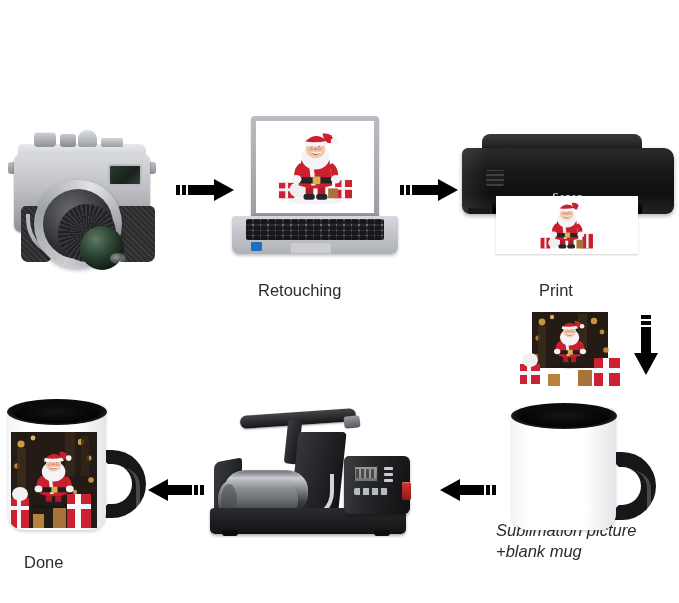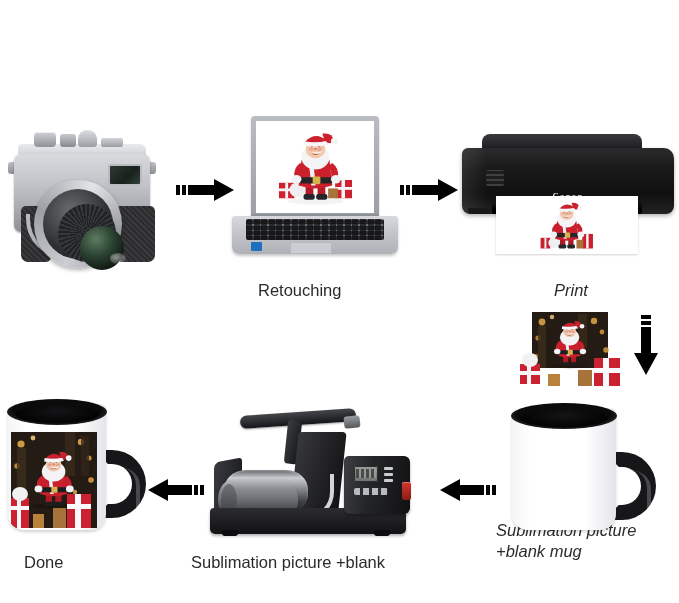--- a/index.html
+++ b/index.html
@@ -531,21 +531,21 @@
             <path d="M50 33 q10 4 20 0 q-6 7 -20 0z" fill="#fbfbfd"></path>
             <path d="M45 20 q15 -16 31 -2 q-4 4 -15 4 q-11 0 -16 -2z" fill="#c9202e"></path>
             <path d="M44 19 q16 3 33 -1 l1 6 q-17 4 -35 1z" fill="#f6f6f8"></path>
             <path d="M70 8 q14 -2 16 10 q-3 5 -9 3 q-6 -5 -7 -13z" fill="#c9202e"></path>
             <circle cx="87" cy="19" r="5" fill="#f6f6f8"></circle>
           </g>
         </svg>
       </div>
     </div>
   </div>
-  <div class="label" style="left:554px; top:280px;font-style:italic;">Print</div>
+  <div class="label" style="left:539px; top:280px;">Print</div>
 
   <div class="arrow" style="left:633px; top:315px;">
     <svg width="26" height="62" viewBox="0 0 26 62">
       <rect x="8" y="0" width="10" height="4" fill="#000"></rect>
       <rect x="8" y="6" width="10" height="4" fill="#000"></rect>
       <rect x="8" y="12" width="10" height="28" fill="#000"></rect>
       <polygon points="1,38 25,38 13,60" fill="#000"></polygon>
     </svg>
   </div>
 
@@ -638,21 +638,20 @@
     <div class="pz pz-foot2"></div>
     <div class="pz pz-ctrl"></div>
     <div class="pz pz-lcd"></div>
     <div class="pz pz-lcd-seg"></div>
     <div class="pz pz-led1"></div>
     <div class="pz pz-led2"></div>
     <div class="pz pz-led3"></div>
     <div class="pz pz-btns"></div>
     <div class="pz pz-switch"></div>
   </div>
-  <div class="label" style="left:191px; top:552px;">Sublimation picture +blank</div>
 
   <div class="arrow" style="left:144px; top:478px;">
     <svg width="62" height="24" viewBox="0 0 62 24">
       <polygon points="24,1 4,12 24,23" fill="#000"></polygon>
       <rect x="22" y="7" width="26" height="10" fill="#000"></rect>
       <rect x="50" y="7" width="4" height="10" fill="#000"></rect>
       <rect x="56" y="7" width="4" height="10" fill="#000"></rect>
     </svg>
   </div>
 

